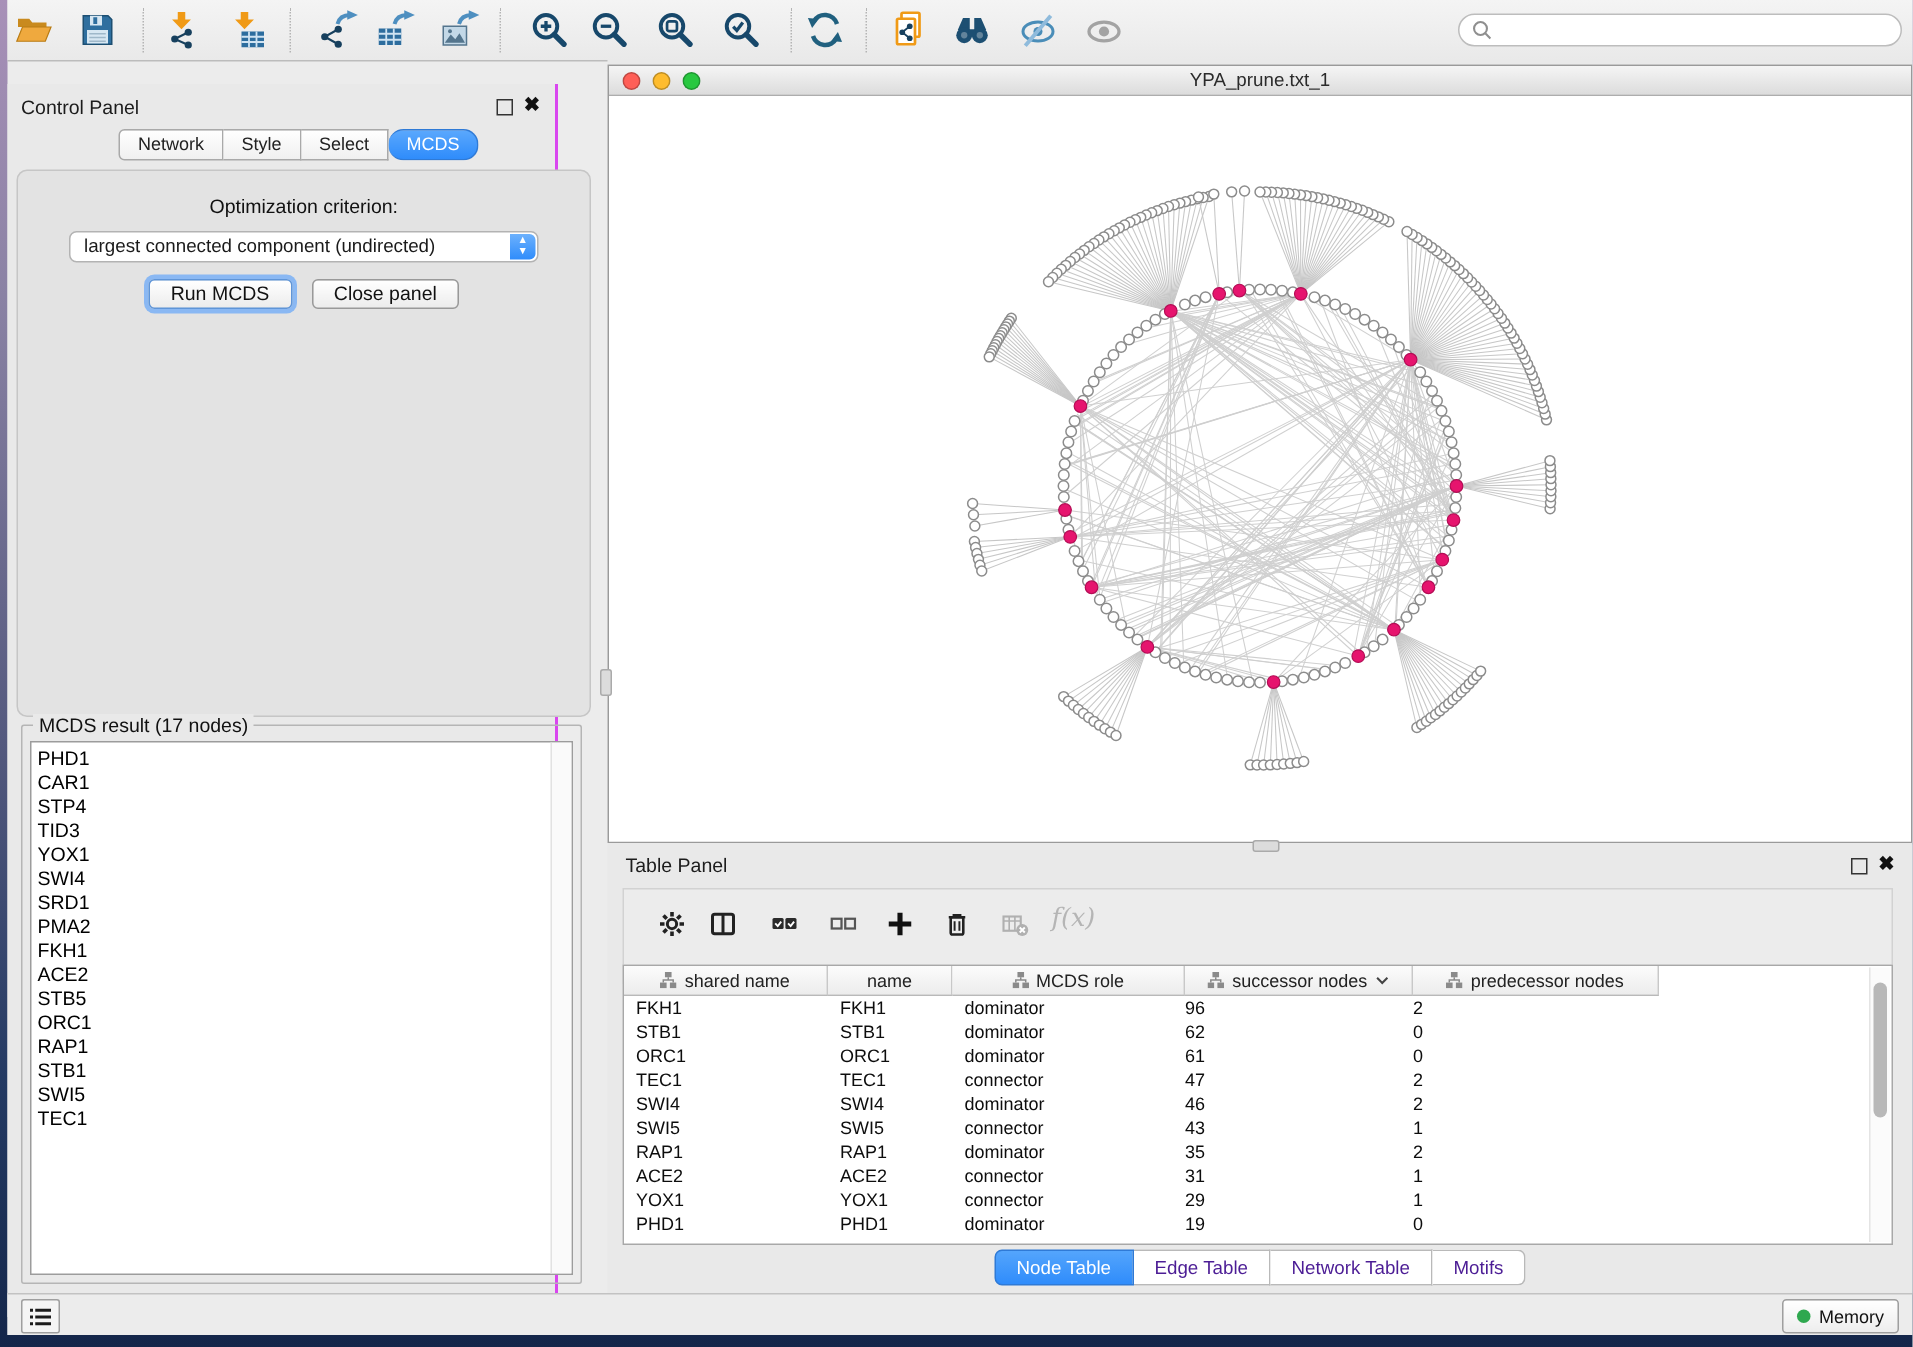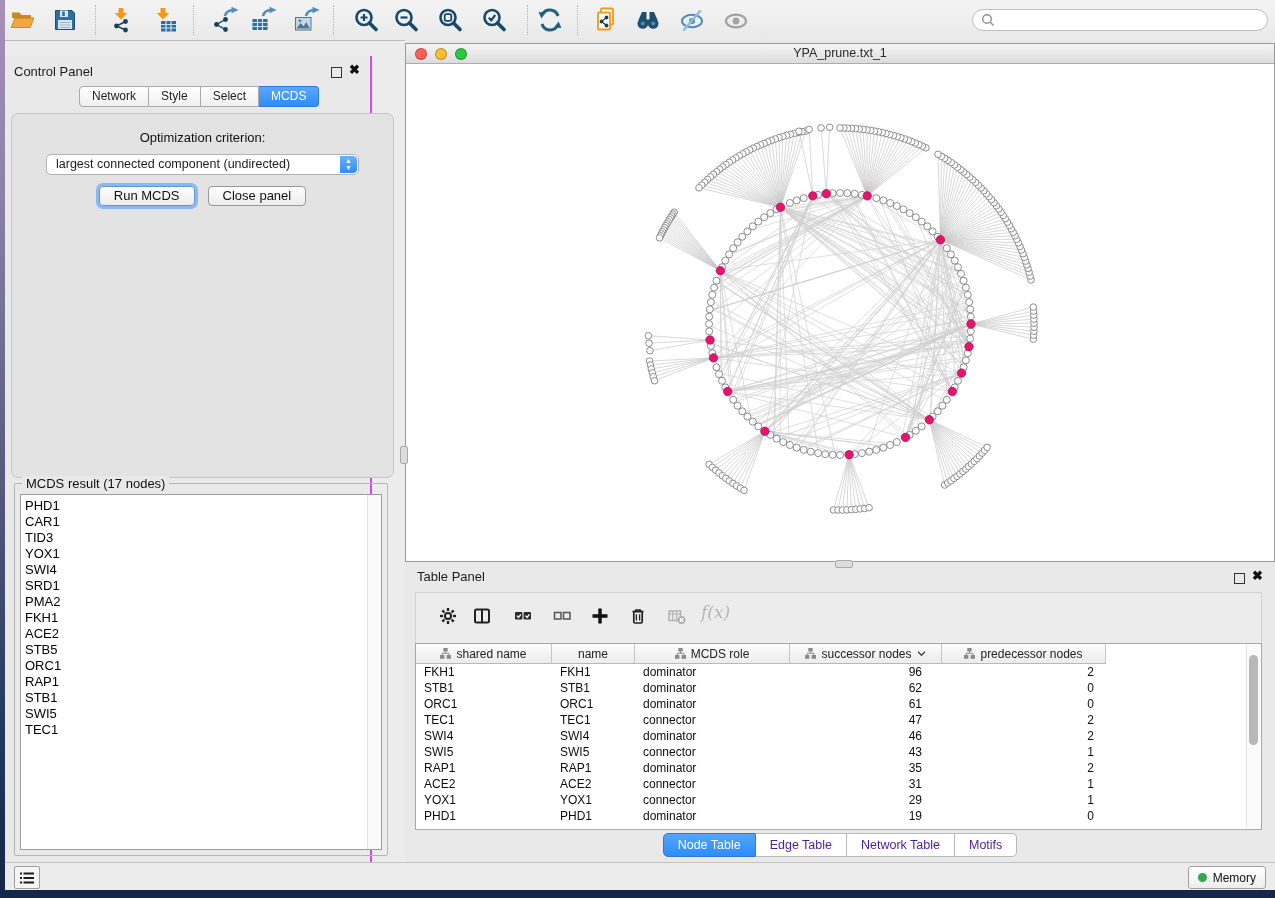--- a/index.html
+++ b/index.html
@@ -24,21 +24,21 @@
   .panel-title{position:absolute;left:9px;top:8px;font-size:13px;color:#1c1c1c;}
   .win-btns{position:absolute;top:8px;display:flex;gap:7px;}
   .cpanel .win-btns{right:10px;}
   .float-glyph{width:11px;height:11px;border:1.6px solid #333;box-sizing:border-box;display:inline-block;}
   .close-glyph{font-size:13px;font-weight:bold;color:#111;line-height:11px;}
   .cp-tabs{position:absolute;left:74px;top:30px;display:flex;}
   .cp-tab{height:19px;line-height:19px;padding:0 12px;font-size:12px;background:linear-gradient(#ffffff,#f0f0f0);
     border:1px solid #a9a9a9;border-left:none;color:#222;}
   .cp-tab:first-child{border-left:1px solid #a9a9a9;border-radius:4px 0 0 4px;}
   .cp-tab:last-child{border-radius:0 4px 4px 0;}
-  .cp-tab.sel{background:linear-gradient(#5aa8fd,#2f8cfb);color:#fff;border-color:#2f7ad6;}
+  .cp-tab.sel{background:linear-gradient(#5aa8fd,#2f8cfb);color:#fff;border-color:#2f7ad6;border-radius:10px;}
   .cp-body{position:absolute;left:6px;top:57px;width:381px;height:363px;background:#e3e3e3;
     border:1px solid #c6c6c6;border-radius:7px;}
   .opt-label{position:absolute;left:0;right:0;top:16px;text-align:center;font-size:13px;color:#111;}
   .combo{position:absolute;left:34px;top:40px;width:313px;height:21px;background:#fff;border:1px solid #b3b3b3;
     border-radius:5px;box-sizing:border-box;font-size:12.5px;line-height:19px;padding-left:9px;}
   .combo .stepper{position:absolute;right:1px;top:1px;bottom:1px;width:17px;border-radius:0 4px 4px 0;
     background:linear-gradient(#6cb1fd,#2f8cfb);display:flex;flex-direction:column;align-items:center;justify-content:center;gap:1px;}
   .combo .stepper span{color:#fff;font-size:7px;line-height:6px;}
   .btnrow{position:absolute;left:0;right:0;top:72px;display:flex;justify-content:center;gap:13px;}
   .pbtn{height:20px;line-height:18px;padding:0 14px;font-size:13px;background:linear-gradient(#ffffff,#ececec);
@@ -71,21 +71,21 @@
   .tti svg{width:18px;height:18px;display:block;}
   .fx{position:absolute;top:9px;font-family:"DejaVu Serif",serif;font-style:italic;font-size:17px;color:#b5b5b5;}
   .ttable{position:absolute;left:10px;top:80px;width:847px;height:187px;background:#fff;border:1px solid #a8a8a8;box-sizing:border-box;overflow:hidden;}
   .thead{position:absolute;left:0;top:0;height:20px;display:flex;}
   .th{box-sizing:border-box;height:20px;background:linear-gradient(#fcfcfc,#ececec);border-right:1px solid #c8c8c8;
     border-bottom:1px solid #b9b9b9;display:flex;align-items:center;justify-content:center;font-size:12px;color:#222;gap:5px;}
   .tbody{position:absolute;left:0;top:20px;right:0;}
   .tr{display:flex;height:16px;line-height:16px;font-size:12px;color:#0d0d0d;}
   .td{box-sizing:border-box;overflow:hidden;white-space:nowrap;}
   .td.l{padding-left:8px;text-align:left;}
-  .td.r{text-align:right;}
+  .td.r{}
   .tscroll{position:absolute;right:1px;top:1px;bottom:1px;width:13px;background:#fbfbfb;border-left:1px solid #e4e4e4;}
   .tthumb{position:absolute;left:1.5px;width:9px;border-radius:5px;background:#b8b8b8;}
   .ttabs{position:absolute;left:0;right:0;top:270px;display:flex;justify-content:center;}
   .ttab{height:22px;line-height:22px;padding:0 14px;font-size:12.5px;background:#fff;border:1px solid #b9b9b9;border-left:none;color:#4c1d95;}
   .ttab:first-child{border-left:1px solid #b9b9b9;border-radius:5px 0 0 5px;}
   .ttab:last-child{border-radius:0 5px 5px 0;}
   .ttab.sel{background:linear-gradient(#54a5fc,#2f8cfb);color:#fff;border-color:#2f7ad6;}
   
   .statusbar{position:absolute;left:0;top:862px;width:100%;height:28px;background:#ececec;border-top:1px solid #c2c2c2;box-sizing:border-box;}
   .listbtn{position:absolute;left:9px;top:3px;width:24px;height:21px;background:#f5f5f5;border:1px solid #9f9f9f;border-radius:2px;
@@ -278,20 +278,21 @@
         <button class="pbtn">Close panel</button>
       </div>
     </div>
 
     <div class="groupbox">
       <span class="legend">MCDS result (17 nodes)</span>
       <div class="mcds-list">
         <div class="mcds-items" id="mcds-items">
             <div class="mcds-item">PHD1</div>
             <div class="mcds-item">CAR1</div>
+            <div class="mcds-item">STP4</div>
             <div class="mcds-item">TID3</div>
             <div class="mcds-item">YOX1</div>
             <div class="mcds-item">SWI4</div>
             <div class="mcds-item">SRD1</div>
             <div class="mcds-item">PMA2</div>
             <div class="mcds-item">FKH1</div>
             <div class="mcds-item">ACE2</div>
             <div class="mcds-item">STB5</div>
             <div class="mcds-item">ORC1</div>
             <div class="mcds-item">RAP1</div>

